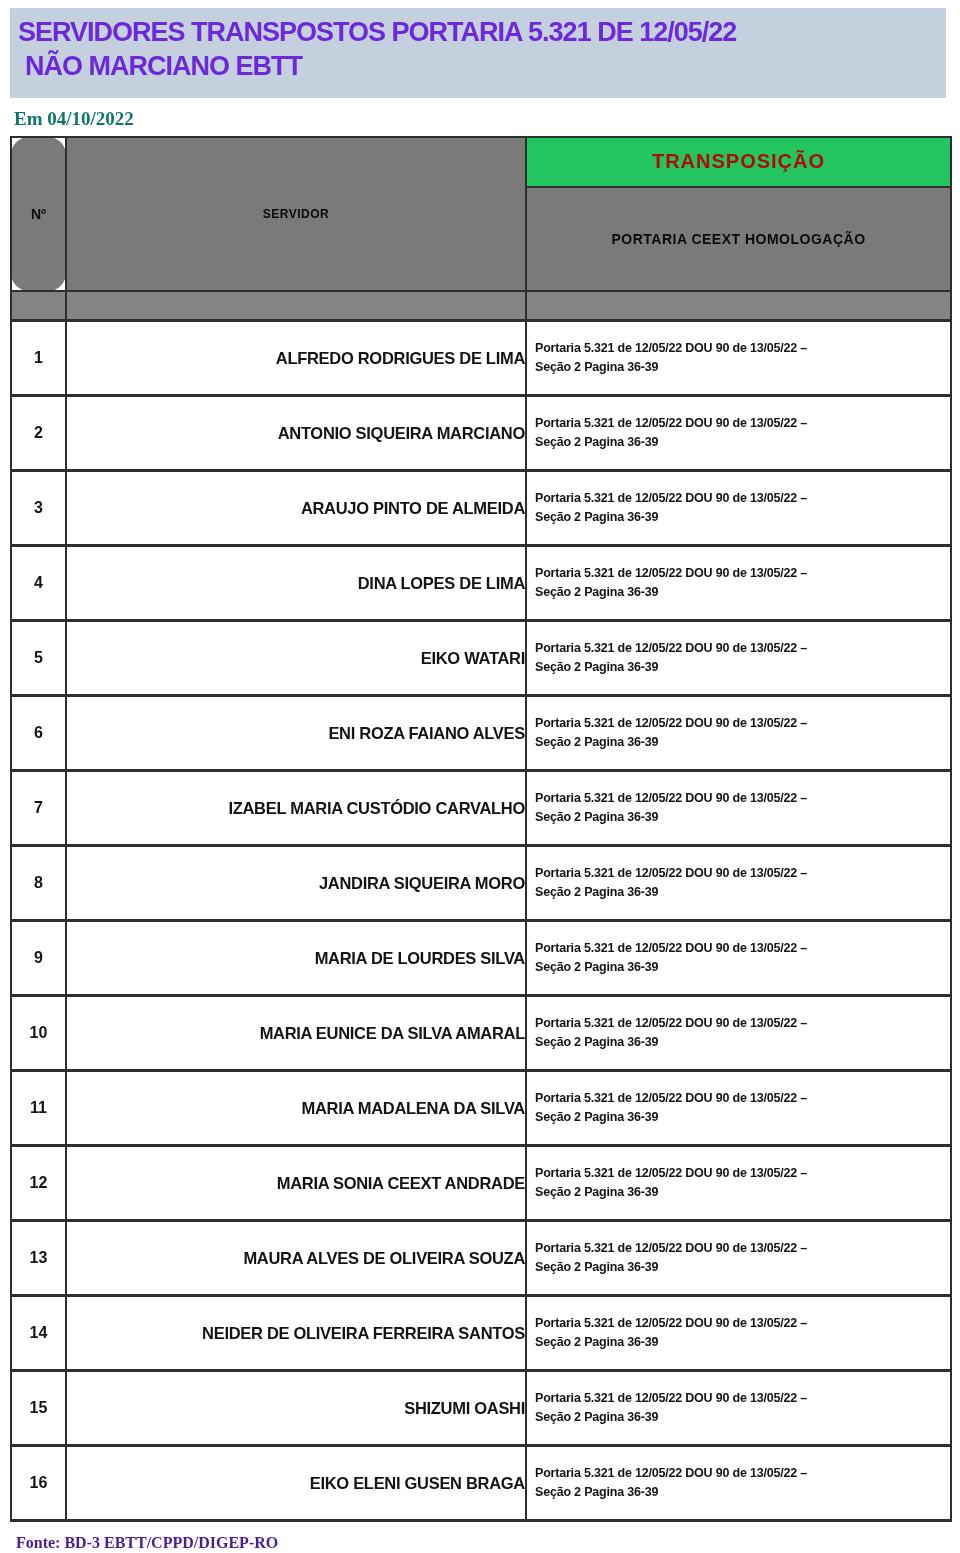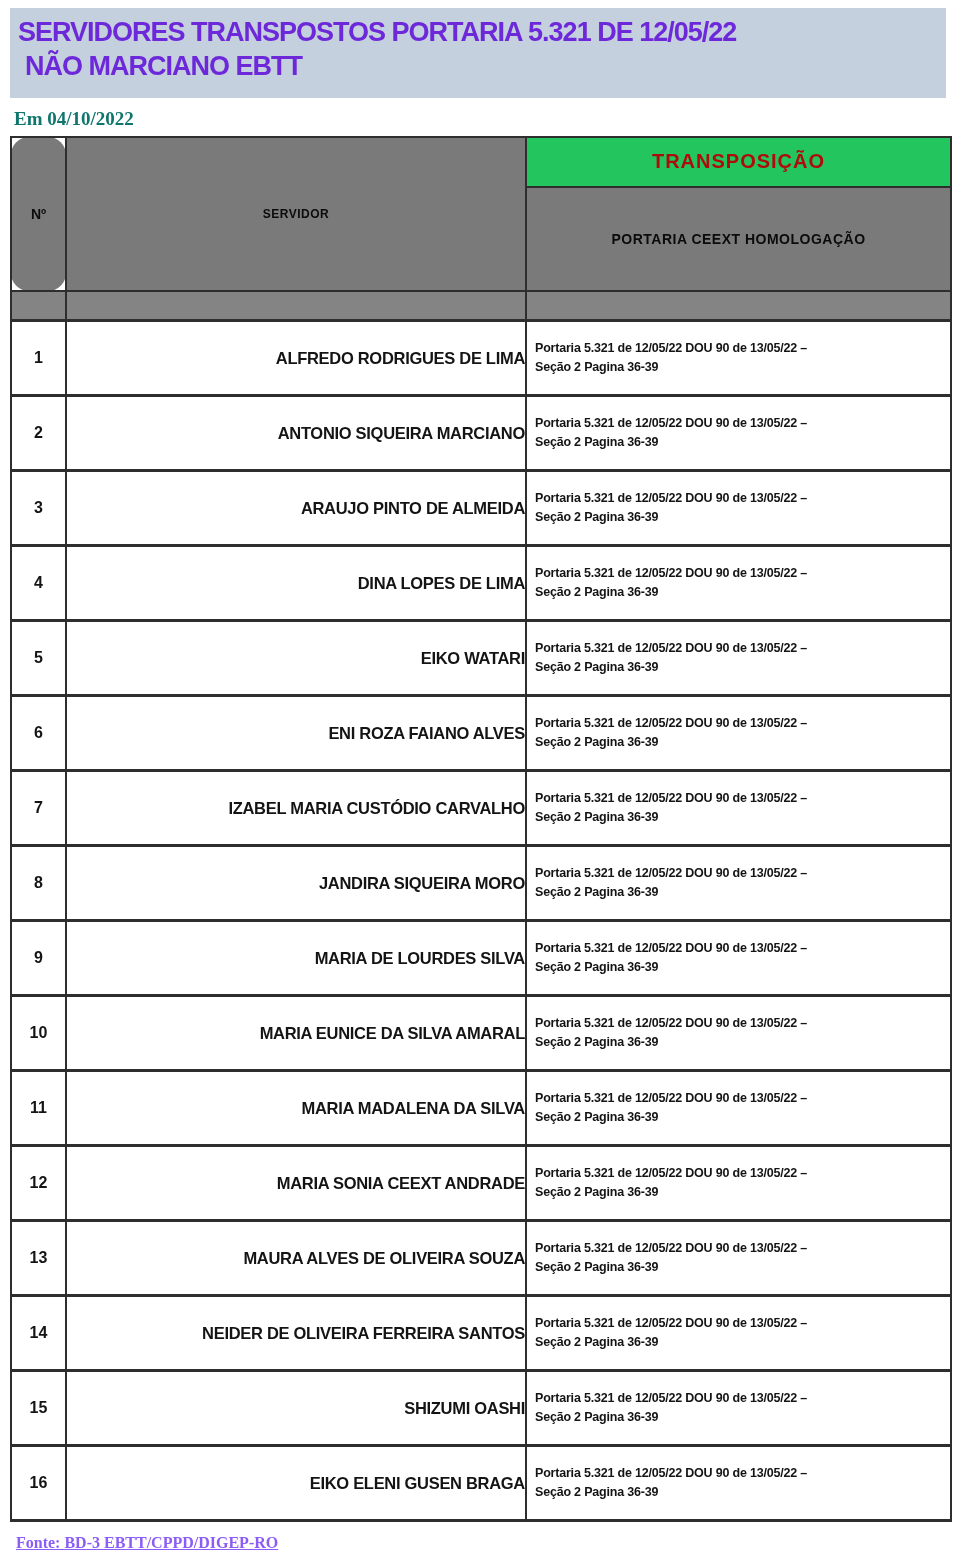--- a/index.html
+++ b/index.html
@@ -112,22 +112,21 @@
     letter-spacing:-.2px;
     line-height:1.55;
   }
 
   
   .footer-source{
     font-family:"Liberation Serif", serif;
     font-weight:bold;
     font-size:16px;
     margin:12px 0 0 6px;
-    color:#8b5cf6;
-    text-decoration:underline;
+    color:#4c1d95;
   }
   .ghost-strip{
     margin:5px 0 0 6px;
     width:430px;height:7px;
     background:#f0f1f3;
     border-radius:2px;
   }
 </style>
 </head>
 <body>

